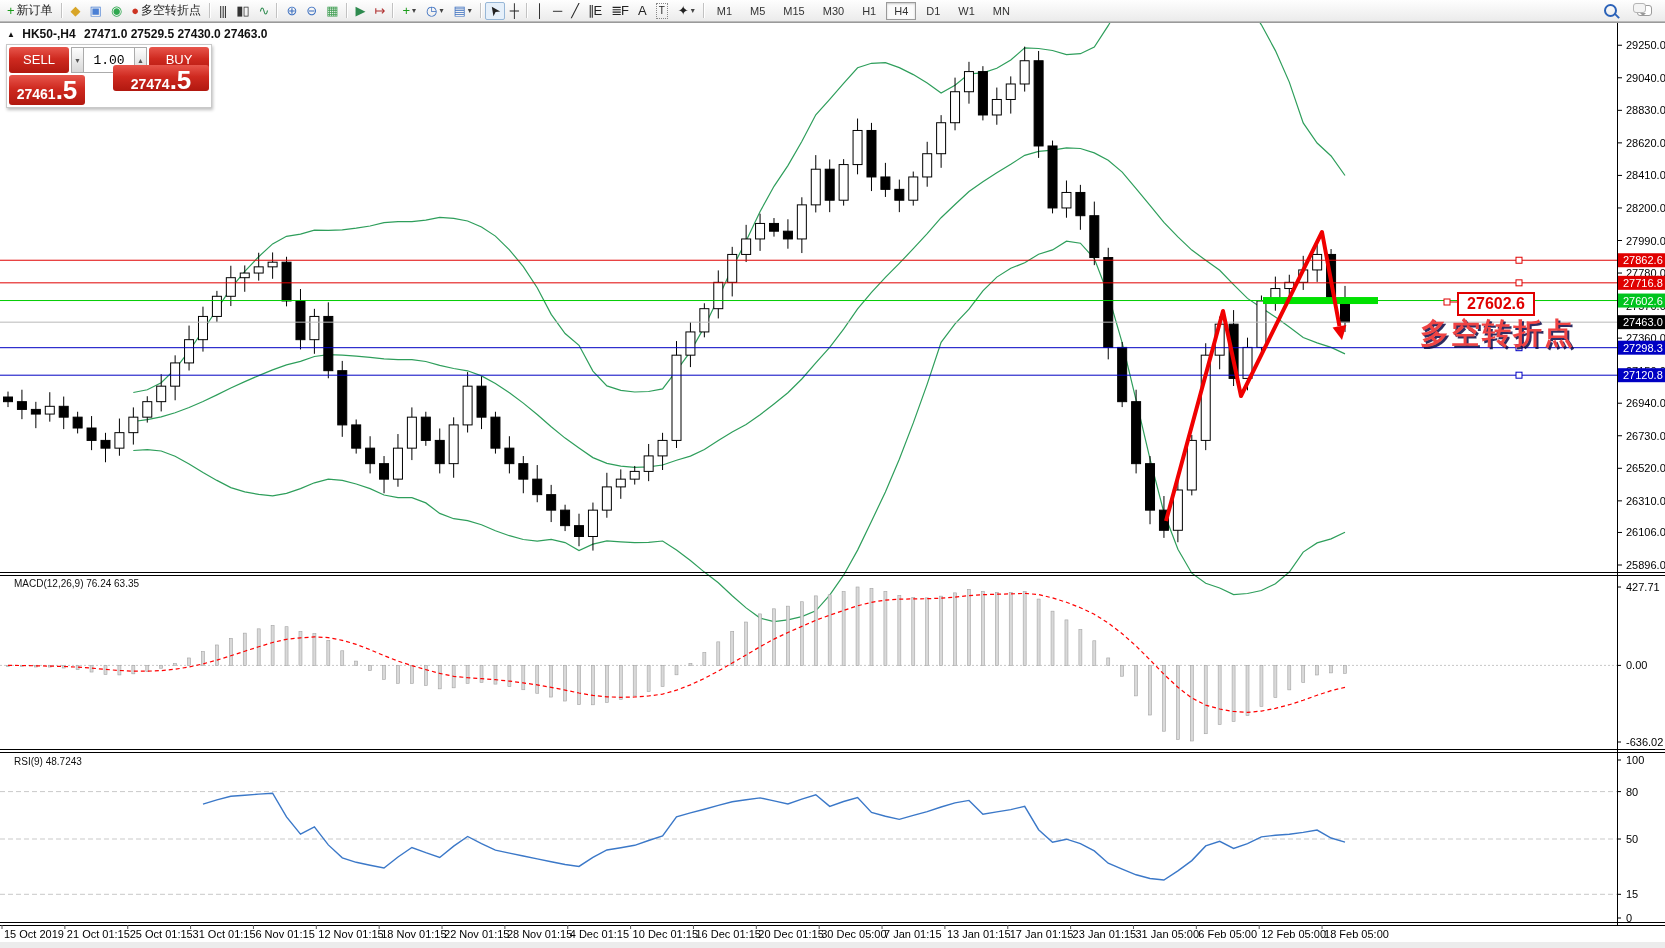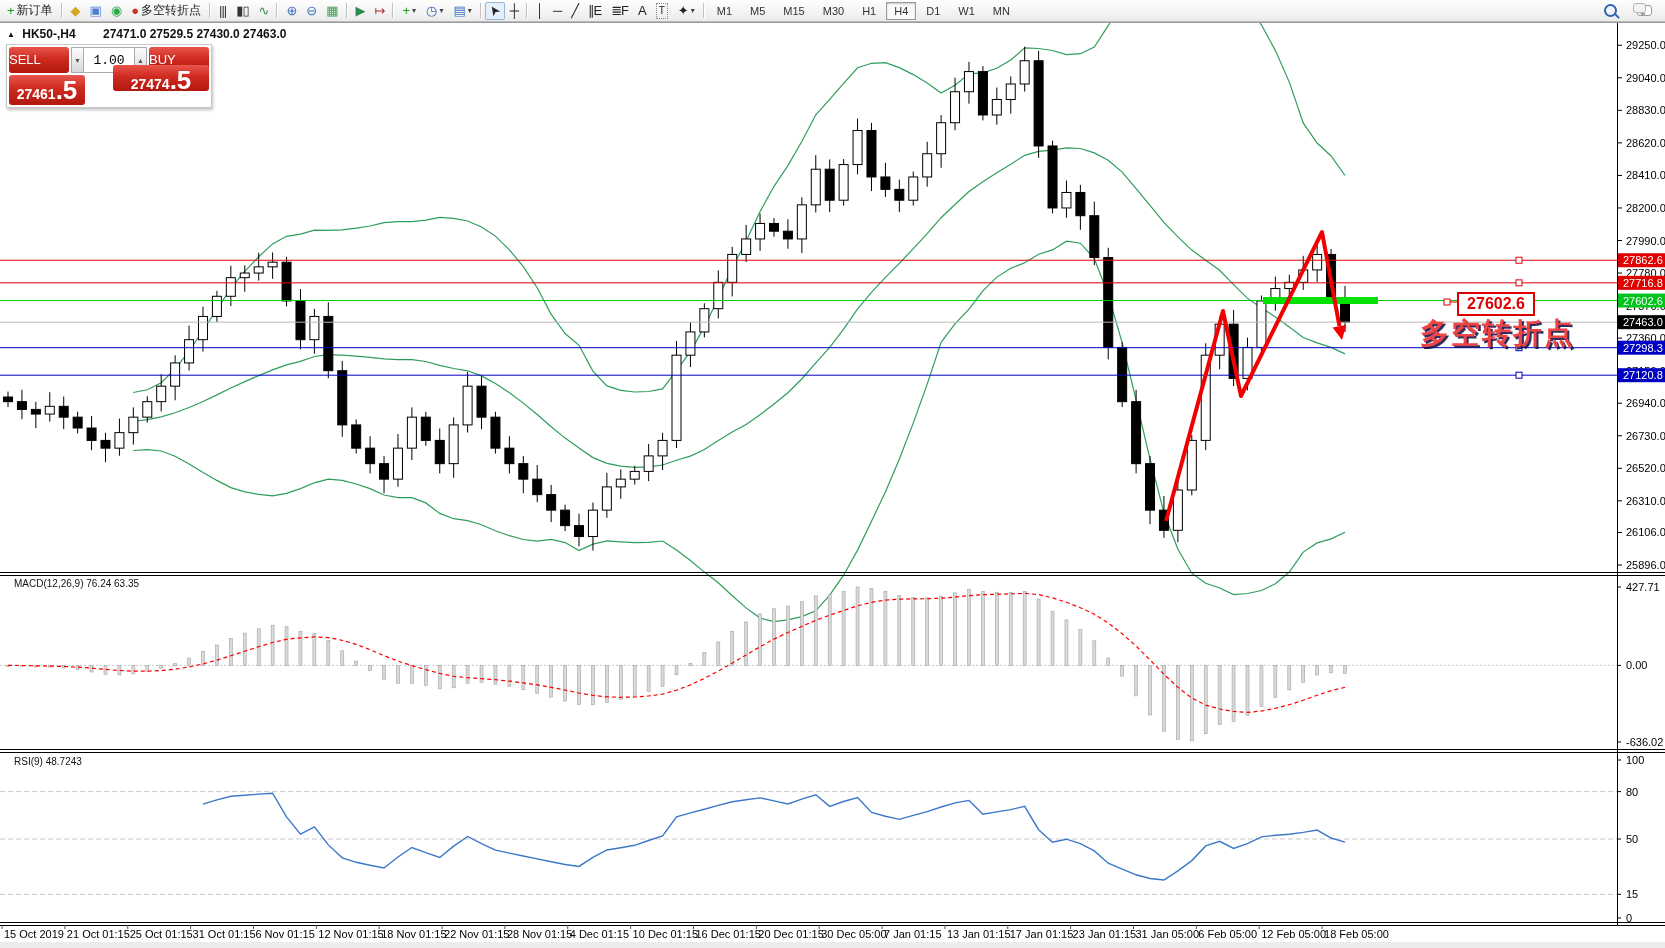--- a/index.html
+++ b/index.html
@@ -31,21 +31,21 @@
   .syminfo .exp{font-size:8px;vertical-align:1px;margin-right:4px}
   .macd-label,.rsi-label{position:absolute;left:14px;z-index:3;font-size:10px;color:#111}
   .macd-label{top:578px}
   .rsi-label{top:756px}
   
   .ocp{position:absolute;left:6px;top:44px;width:204px;height:62px;z-index:5;background:#fff;
        border:1px solid #c9c9c9;box-shadow:1px 2px 3px rgba(0,0,0,.25)}
   .red-rect{position:absolute;background:linear-gradient(#e8564c 0%,#cf2a20 45%,#b1180f 100%);border-radius:3px;color:#fff}
   .sell-top{left:2px;top:2px;width:60px;height:26px}
   .buy-top{right:2px;top:2px;width:60px;height:26px}
-  .btn-word{width:100%;font-size:13px;line-height:26px;display:block}
+  .btn-word{width:100%;text-align:center;font-size:13px;line-height:26px;display:block}
   .sell-bottom{left:2px;top:30px;width:76px;height:30px}
   .buy-bottom{right:2px;top:20px;width:96px;height:26px}
   .plate{width:100%;text-align:center;display:block;font-weight:bold;line-height:30px}
   .plate .pmain{font-size:14px}
   .plate .pbig{font-size:26px}
   .vol-wrap{position:absolute;left:64px;top:2px;width:76px;height:26px;display:flex}
   .stepper{width:13px;height:26px;background:linear-gradient(#fdfdfd,#d8d8d8);border:1px solid #ababab;
            font-size:7px;color:#555;text-align:center;line-height:26px;box-sizing:border-box}
   .vol-input{width:50px;height:26px;border:1px solid #ababab;border-left:none;border-right:none;
              text-align:center;font-size:13px;font-family:Liberation Mono, monospace;box-sizing:border-box;padding:0}
@@ -623,21 +623,21 @@
       <line x1="1259.2" y1="925" x2="1259.2" y2="929" stroke="#555"></line>
       <text x="1261.2" y="938" font-size="11" fill="#000">12 Feb 05:00</text>
       <line x1="1322.06" y1="925" x2="1322.06" y2="929" stroke="#555"></line>
       <text x="1324.06" y="938" font-size="11" fill="#000">18 Feb 05:00</text>
     </g>
   </svg>
 
 <div class="syminfo">
   <span class="exp">▲</span>
   <span>HK50-,H4</span>
-  <span style="margin-left:24px">27471.0 27529.5 27430.0 27463.0</span>
+  <span style="margin-left:5px">27471.0 27529.5 27430.0 27463.0</span>
 </div>
 
 <div class="ocp">
   <div class="red-rect sell-top">
     <span class="btn-word">SELL</span>
   </div>
   <div class="vol-wrap">
     <span class="stepper">▼</span>
     <input class="vol-input" value="1.00" style="">
     <span class="stepper">▲</span>

